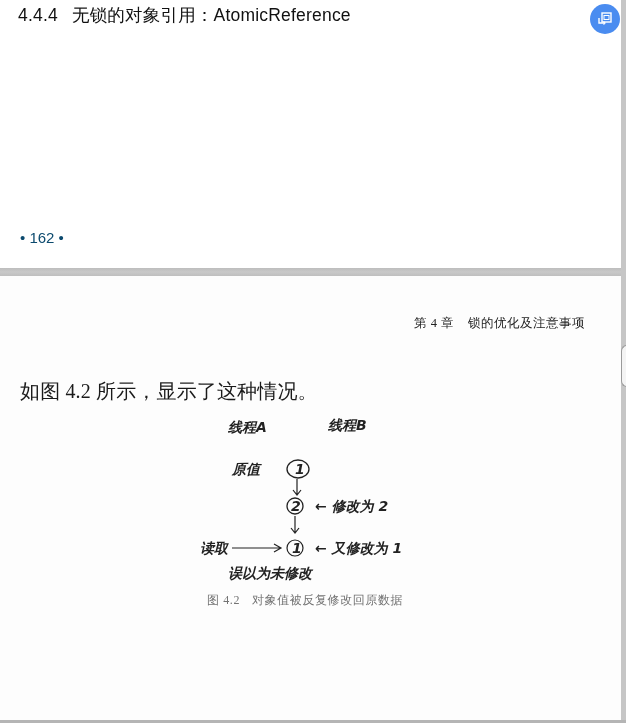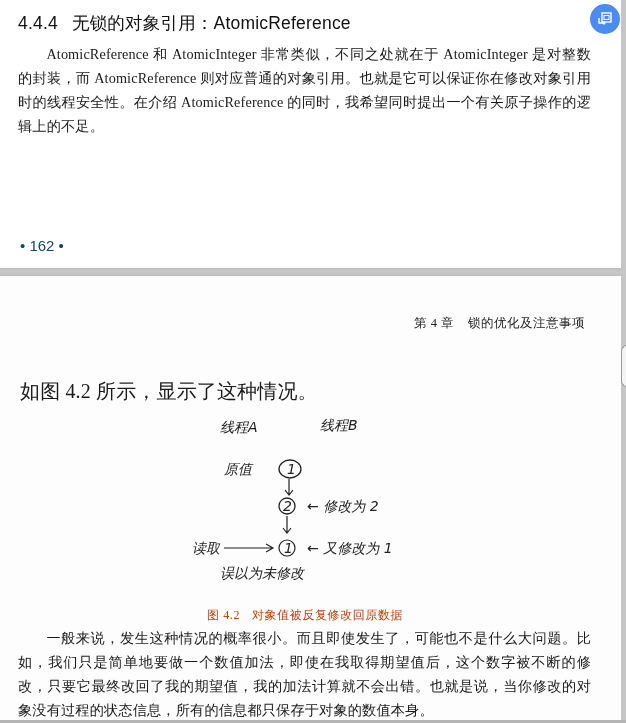--- a/index.html
+++ b/index.html
@@ -7,21 +7,21 @@
       width: 626px; height: 723px; overflow: hidden; position: relative;
       background: #ffffff;
       font-family: "Liberation Serif", "DejaVu Serif", serif;
       color: #1a1a1a;
     }
     .right-rail {
       position: absolute; right: 0; top: 0; width: 5px; height: 723px;
       background: #c6c6c6;
     }
     .page { position: absolute; left: 0; width: 621px; background: #fff; overflow: hidden; }
-    .page-top { top: 8px; height: 288px; }
+    .page-top { top: 0; height: 288px; }
     .page-bottom { top: 276px; height: 472px; background: #fdfdfd; }
     .separator {
       position: absolute; left: 0; top: 268px; width: 621px; height: 8px;
       background: linear-gradient(#bdbdbd, #c9c9c9 50%, #bfbfbf);
     }
     .bottom-edge {
       position: absolute; left: 0; top: 720px; width: 626px; height: 3px; background: #b5b5b5;
     }
     .heading {
       position: absolute; left: 18px; top: 3px;
@@ -53,38 +53,37 @@
     }
     .running-head .ch { margin-right: 14px; }
     .scroll-handle {
       position: absolute; left: 621px; top: 345px; width: 6px; height: 40px;
       border: 1px solid #9a9a9a; border-right: none; border-radius: 6px 0 0 6px; background: #f4f4f4;
     }
     .intro {
       position: absolute; left: 20px; top: 102px; font-size: 20px; letter-spacing: 0.15px;
     }
     .figure {
-      position: absolute; left: 172px; top: 136px; width: 260px; height: 180px;
+      position: absolute; left: 180px; top: 136px; width: 260px; height: 180px; font-weight: bold;
     }
     .figure svg { width: 260px; height: 180px; }
     .hw { font-family: "DejaVu Sans", sans-serif; font-size: 14px; fill: #222; font-style: italic; }
     .caption {
-      position: absolute; left: 207px; top: 331px; font-size: 12px; color: #c2410c; white-space: nowrap; letter-spacing: 0.6px;
+      position: absolute; left: 207px; top: 316px; font-size: 12px; color: #737373; white-space: nowrap; letter-spacing: 0.6px;
     }
     .caption .fig { margin-right: 12px; }
     .p3 { top: 350px; left: 18px; width: 573px; }
   </style>
 </head>
 <body>
 
 <div class="page page-top">
   <div class="heading">
     <span class="num">4.4.4</span><span>无锁的对象引用：AtomicReference</span>
   </div>
-  <p class="para p1">AtomicReference 和 AtomicInteger 非常类似，不同之处就在于 AtomicInteger 是对整数的封装，而 AtomicReference 则对应普通的对象引用。也就是它可以保证你在修改对象引用时的线程安全性。在介绍 AtomicReference 的同时，我希望同时提出一个有关原子操作的逻辑上的不足。</p>
   <div class="page-number">• 162 •</div>
 </div>
 
 <div class="float-btn">
   <svg viewBox="0 0 16 16">
     <rect x="5" y="2" width="9" height="9" fill="none" stroke="#fff" stroke-width="1.4"></rect>
     <rect x="7" y="4.5" width="5" height="4" fill="none" stroke="#fff" stroke-width="1"></rect>
     <path d="M2 7 V12 H8" fill="none" stroke="#fff" stroke-width="1.4"></path>
     <path d="M6.5 10.5 L8 12 L6.5 13.5" fill="none" stroke="#fff" stroke-width="1.2"></path>
   </svg>
@@ -116,18 +115,17 @@
       <text class="hw" x="112" y="141" font-size="11">1</text>
       <text class="hw" x="135" y="141" font-size="13">← 又修改为 1</text>
       <text class="hw" x="48" y="166">误以为未修改</text>
     </svg>
   </div>
 
   <div class="caption">
     <span class="fig">图 4.2</span><span>对象值被反复修改回原数据</span>
   </div>
 
-  <p class="para p3">一般来说，发生这种情况的概率很小。而且即使发生了，可能也不是什么大问题。比如，我们只是简单地要做一个数值加法，即使在我取得期望值后，这个数字被不断的修改，只要它最终改回了我的期望值，我的加法计算就不会出错。也就是说，当你修改的对象没有过程的状态信息，所有的信息都只保存于对象的数值本身。</p>
 </div>
 
 <div class="right-rail"></div>
 <div class="scroll-handle"></div>
 <div class="bottom-edge"></div>
 
 </body></html>

